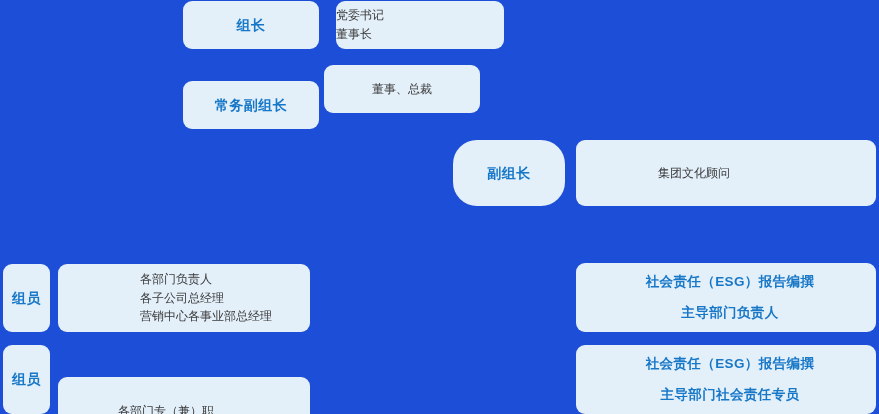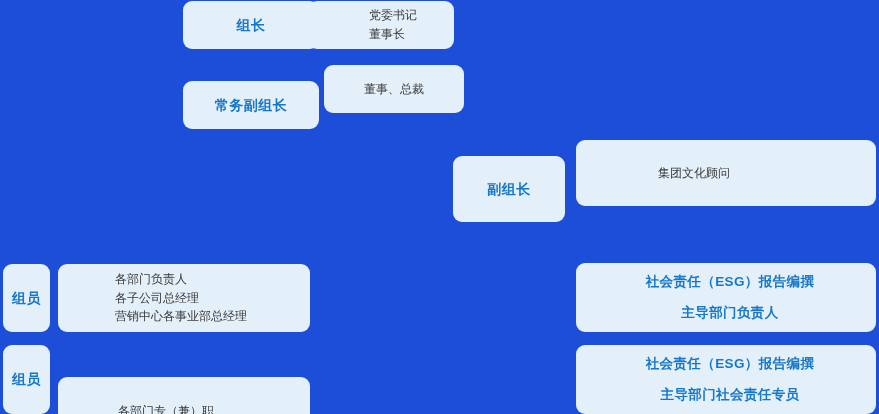--- a/index.html
+++ b/index.html
@@ -66,33 +66,33 @@
   }
   .emphasis-line {
     display: block;
   }
   .emphasis-line + .emphasis-line {
     margin-top: 11px;
   }
 
   
   #card-leader-role   { left: 183px; top: 1px;   width: 136px; height: 48px; }
-  #card-leader-detail { left: 308px; top: 1px;   width: 146px; height: 48px; padding-left: 61px; }
+  #card-leader-detail { left: 336px; top: 1px;   width: 168px; height: 48px; }
 
   
   #card-deputy-exec-role   { left: 183px; top: 81px; width: 136px; height: 48px; }
-  #card-deputy-exec-detail { left: 324px; top: 65px; width: 140px; height: 48px; }
+  #card-deputy-exec-detail { left: 324px; top: 65px; width: 156px; height: 48px; }
 
   
-  #card-deputy-role   { left: 453px; top: 156px; width: 112px; height: 66px; }
+  #card-deputy-role   { left: 453px; top: 140px; width: 112px; height: 66px; border-radius: 24px; }
   #card-deputy-detail { left: 576px; top: 140px; width: 300px; height: 66px; padding-left: 82px; }
 
   
   #card-member-role-1   { left: 3px;   top: 264px; width: 47px;  height: 68px; }
-  #card-member-detail-1 { left: 58px;  top: 264px; width: 252px; height: 68px; padding-left: 57px; }
+  #card-member-detail-1 { left: 58px;  top: 264px; width: 252px; height: 68px; padding-left: 82px; }
   #card-esg-1           { left: 576px; top: 263px; width: 300px; height: 69px; }
 
   
   #card-member-role-2   { left: 3px;   top: 345px; width: 47px;  height: 69px; }
   #card-member-detail-2 { left: 58px;  top: 345px; width: 252px; height: 69px; padding-left: 60px; margin-top: 32px; }
   #card-esg-2           { left: 576px; top: 345px; width: 300px; height: 69px; }
 </style>
 </head>
 <body>
 

